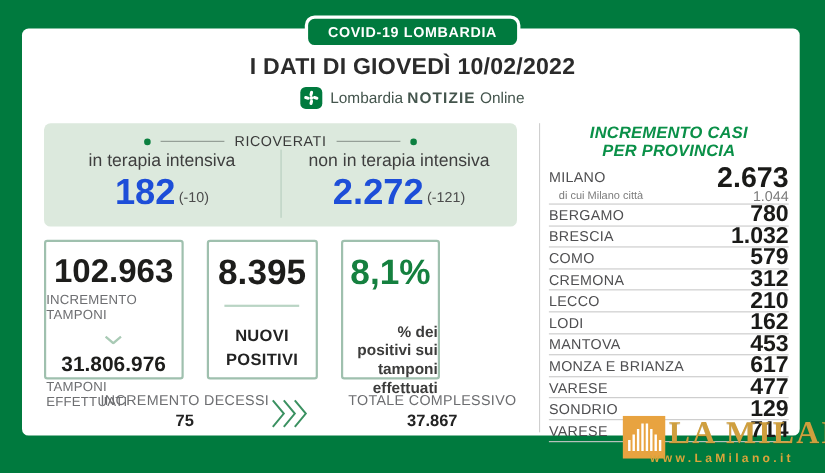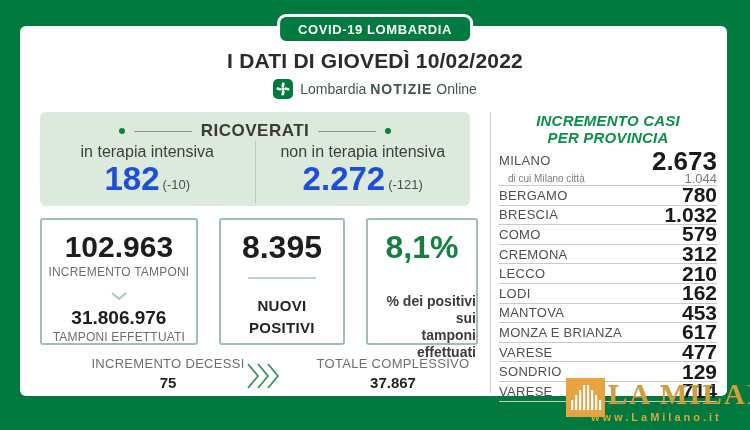--- a/index.html
+++ b/index.html
@@ -42,31 +42,31 @@
   .ricoverati{
     position:absolute;left:40px;top:112px;width:430px;height:94px;
     background:#dce9dd;border-radius:6px;z-index:2;
   }
   .ric-header{
     display:flex;align-items:center;justify-content:center;gap:9px;
     padding-top:9px;
   }
   .ric-dot{width:6px;height:6px;border-radius:50%;background:#0c8040;}
   .ric-line{width:58px;height:1px;background:#8d9790;}
-  .ric-title{font-size:17px;font-weight:bold;color:#3a3a3a;letter-spacing:.5px;}
+  .ric-title{font-size:13px;font-weight:normal;color:#3a3a3a;letter-spacing:.5px;}
   .ric-cols{display:flex;height:62px;margin-top:0;}
   .ric-col{flex:1;text-align:center;}
   .ric-col.first{border-right:1px solid #b5cdbd;}
   .ric-label{font-size:16px;color:#3e3e3e;margin-top:2px;}
   .ric-valrow{display:flex;justify-content:center;align-items:flex-end;margin-top:0px;}
   .ric-value{font-size:33px;line-height:36px;font-weight:bold;color:#1d4ed8;}
   .ric-delta{font-size:13px;color:#4c4c4c;margin-left:3px;padding-bottom:5px;}
   
   .boxes{
-    position:absolute;left:40px;top:218px;width:438px;height:127px;
+    position:absolute;left:40px;top:218px;width:360px;height:127px;
     display:flex;gap:21px;z-index:2;
   }
   .stat-box{
     border:2px solid #9fc0ae;border-radius:3px;background:#fff;
     display:flex;flex-direction:column;align-items:center;justify-content:flex-start;
     box-sizing:border-box;
   }
   .box-1{width:165px;}
   .box-2{width:132px;}
   .box-3{width:117px;}

